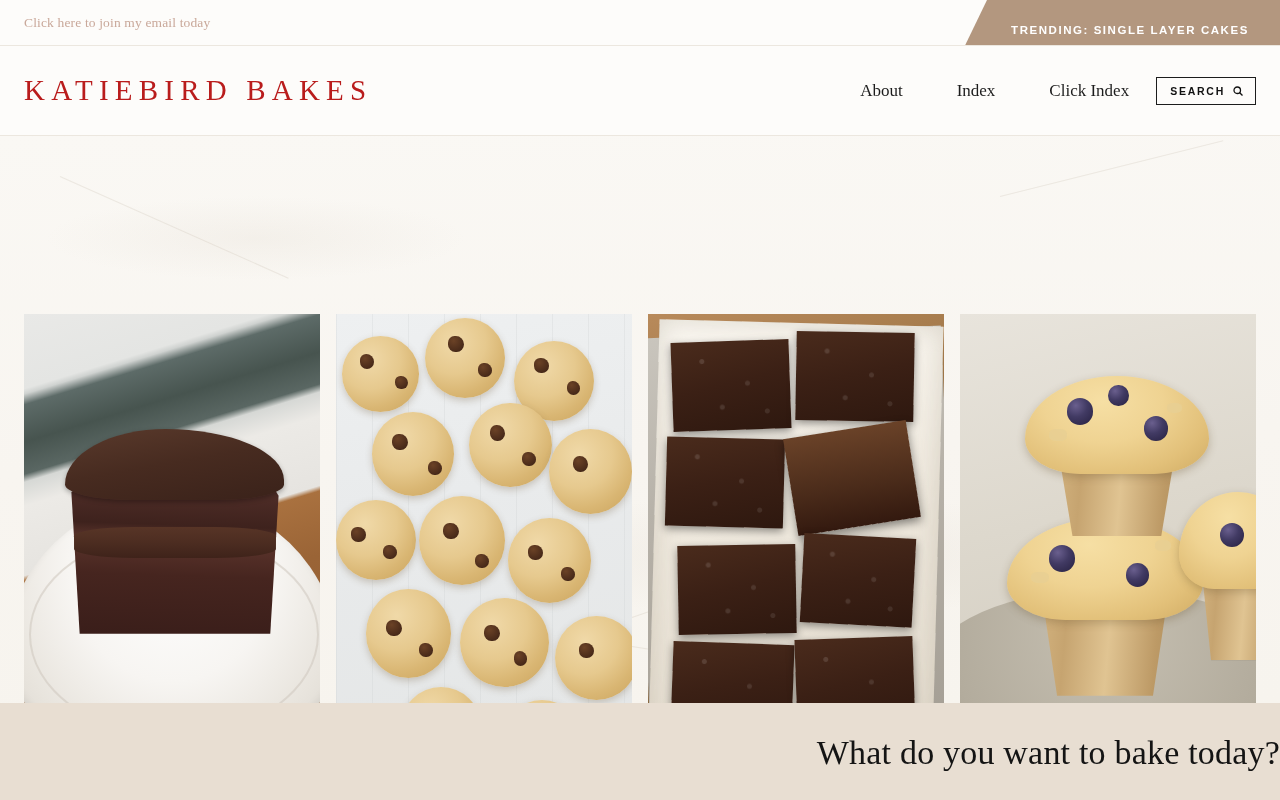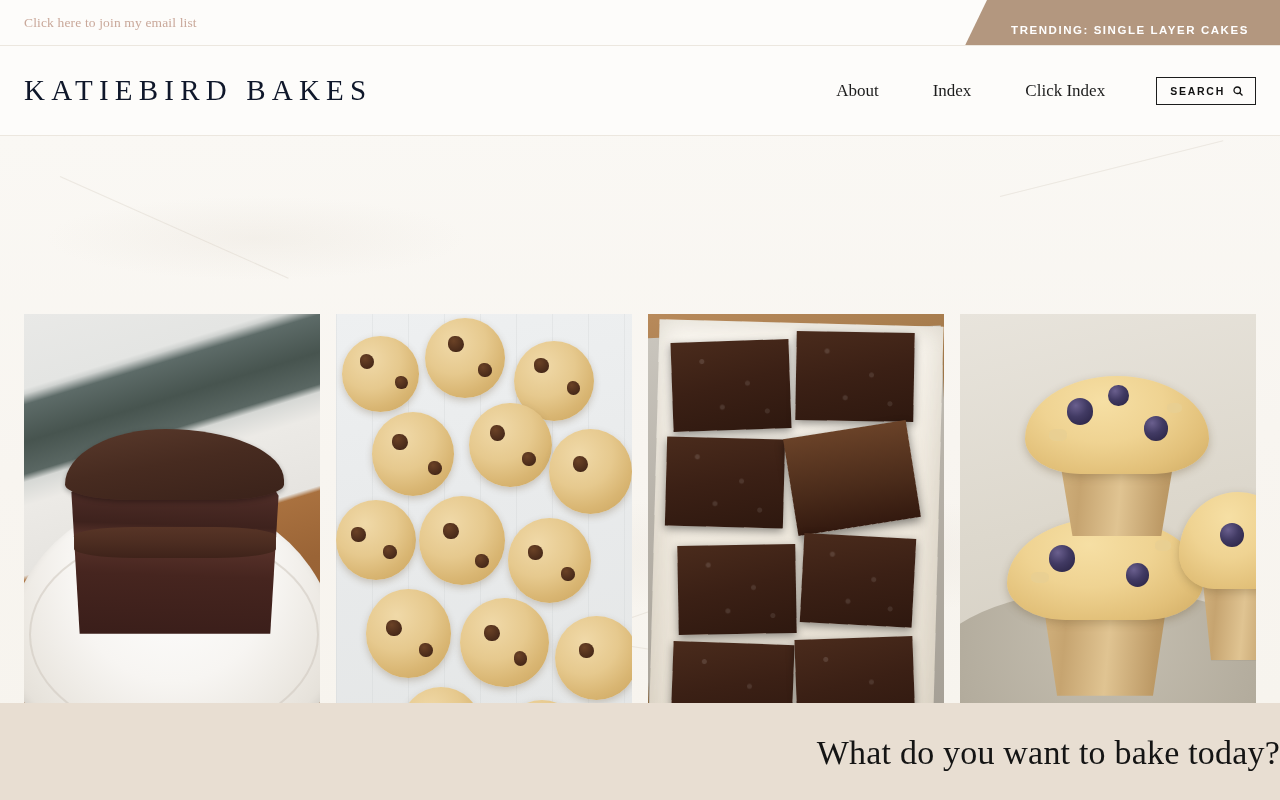--- a/index.html
+++ b/index.html
@@ -87,21 +87,21 @@
     display: flex;
     align-items: center;
     padding: 0 24px;
   }
 
   .site-logo {
     font-family: "Liberation Serif", serif;
     font-size: 29px;
     font-weight: 400;
     letter-spacing: 6.2px;
-    color: #0f172a;
+    color: #b91c1c;
     white-space: nowrap;
     text-decoration: none;
   }
 
   .header-spacer { flex: 1 1 auto; }
 
   .nav {
     display: flex;
     align-items: center;
     gap: 0px;
@@ -116,21 +116,20 @@
     white-space: nowrap;
   }
 
   .search-btn {
     display: flex;
     align-items: center;
     gap: 7px;
     border: 1px solid #1c1c1c;
     background: transparent;
     padding: 7px 11px 7px 13px;
-    margin-left: 24px;
     cursor: pointer;
   }
 
   .search-label {
     font-family: "Liberation Sans", sans-serif;
     font-size: 10.5px;
     font-weight: 700;
     letter-spacing: 1.75px;
     color: #111111;
   }
@@ -347,21 +346,21 @@
     font-weight: 400;
     color: #141414;
     letter-spacing: 0.2px;
     white-space: nowrap;
   }
 </style>
 </head>
 <body>
 
 <div class="topbar">
-  <a class="email-link" href="#">Click here to join my email list</a>
+  <a class="email-link" href="#">Click here to join my email today</a>
 
   <div class="topbar-spacer"></div>
 
   <div class="social-row">
     <a class="social-icon" href="#">
       <svg viewBox="0 0 24 24">
           <path d="M12 2C6.48 2 2 6.48 2 12c0 4.99 3.66 9.13 8.44 9.88v-6.99H7.9V12h2.54V9.8c0-2.5 1.49-3.89 3.77-3.89 1.09 0 2.23.2 2.23.2v2.46h-1.26c-1.24 0-1.63.77-1.63 1.56V12h2.78l-.44 2.89h-2.34v6.99C18.34 21.13 22 16.99 22 12c0-5.52-4.48-10-10-10z"></path>
         </svg>
     </a>
     <a class="social-icon" href="#">

